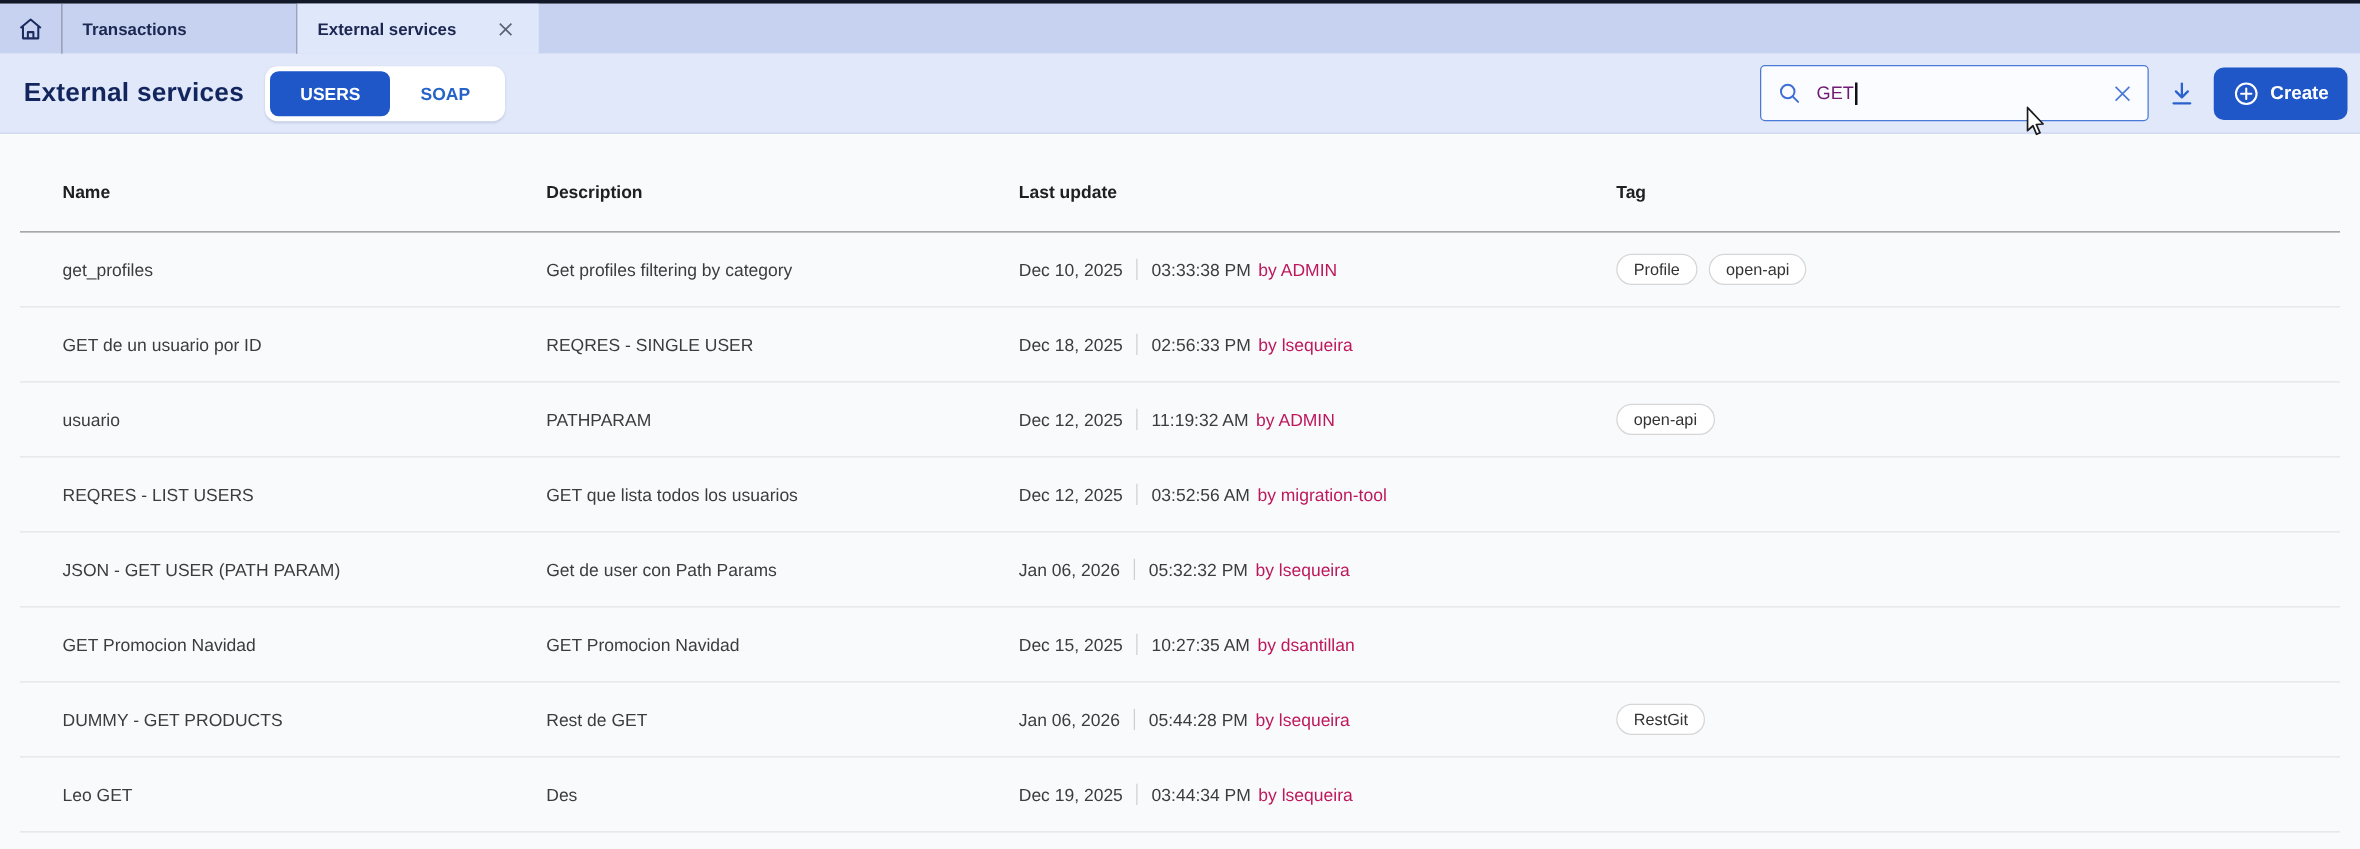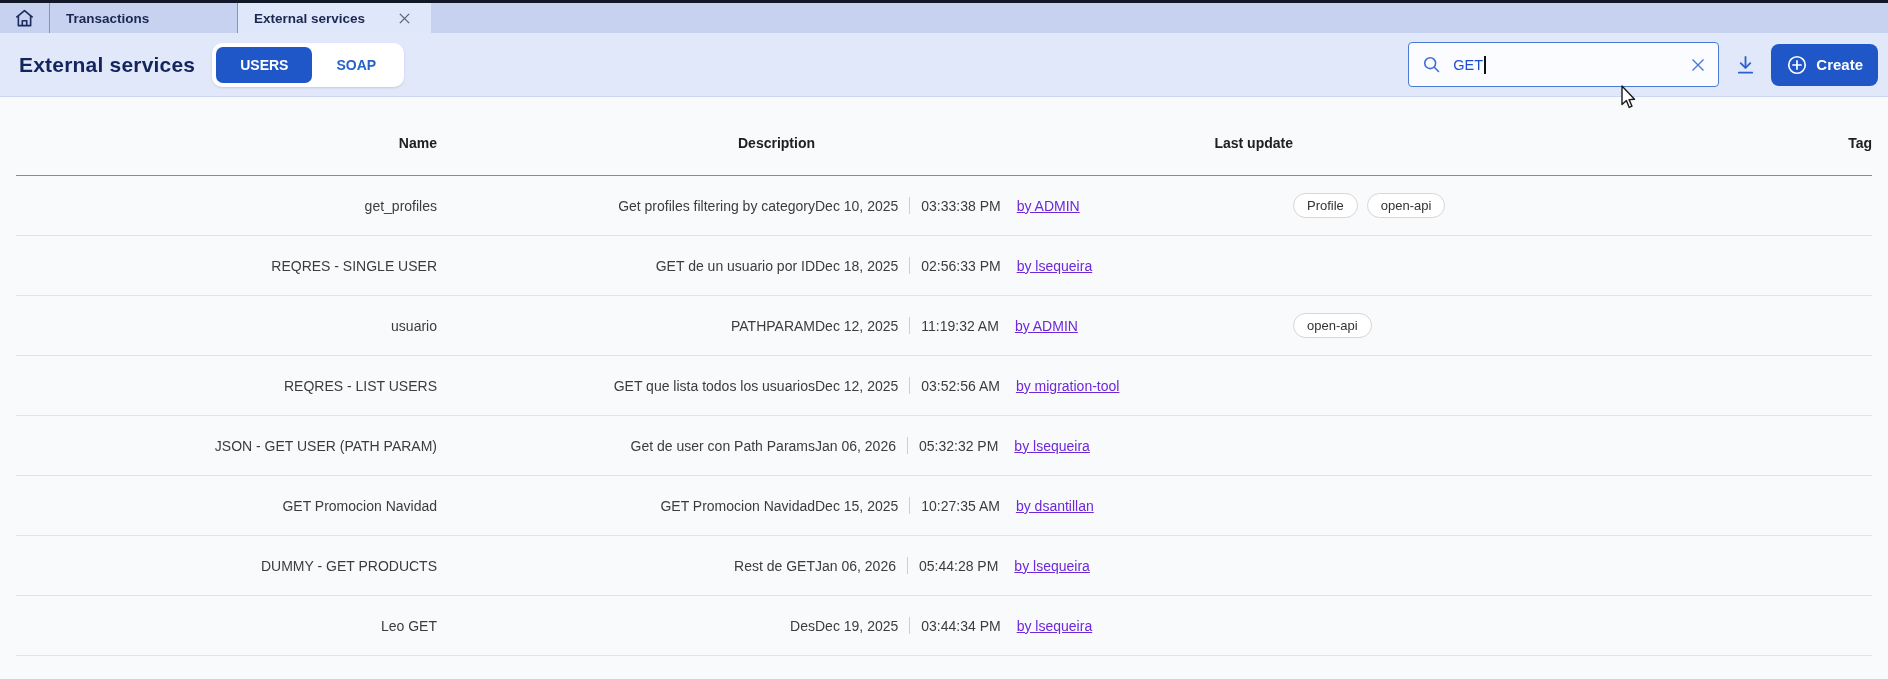--- a/index.html
+++ b/index.html
@@ -6,21 +6,21 @@
   html,body { width:1888px; height:679px; overflow:hidden; }
   body {
     font-family:"Liberation Sans", sans-serif;
     background:#f9fafc;
     position:relative;
     color:#3d3d3d;
   }
   
   .top-border { height:3px; background:#111827; width:100%; }
   .tab-bar {
-    height:30px; background:#c6d2f0; display:flex; align-items:stretch;
+    height:40px; background:#c6d2f0; display:flex; align-items:stretch;
   }
   .home-btn {
     width:49px; display:flex; align-items:center; justify-content:center; cursor:pointer;
   }
   .vdiv { width:1px; background:#8d93a6; }
   .tab {
     display:flex; align-items:center; padding:0 16px; min-width:187px;
     font-size:13.5px; font-weight:bold; color:#1c2752; cursor:pointer;
   }
   .tab.active {
@@ -41,46 +41,46 @@
     height:36px; padding:0 24px; display:flex; align-items:center; justify-content:center;
     font-size:14px; font-weight:bold; border-radius:7px; cursor:pointer;
   }
   .toggle-btn.selected { background:#1f57c8; color:#ffffff; }
   .toggle-btn.unselected { color:#2563c9; background:transparent; }
   .band-spacer { flex:1; }
   .search-box {
     width:311px; height:45px; background:#fbfcff; border:1.5px solid #4a7ad6;
     border-radius:4px; display:flex; align-items:center; padding:0 12px; cursor:text;
   }
-  .search-text { font-size:14.5px; color:#1d4ed8; margin-left:11px; }
+  .search-text { font-size:14.5px; color:#701a75; margin-left:11px; }
   .caret { display:inline-block; width:1.5px; height:18px; background:#111; vertical-align:middle; margin-left:1px; }
   .search-clear { margin-left:auto; display:flex; align-items:center; cursor:pointer; }
   .download-btn { margin:0 15px 0 16px; display:flex; align-items:center; cursor:pointer; }
   .create-btn {
     background:#1f57c8; color:#fff; height:42px; border-radius:8px; border:none;
     display:flex; align-items:center; gap:8px; padding:0 15px; font-size:15px;
     font-weight:bold; cursor:pointer; font-family:"Liberation Sans", sans-serif;
   }
   
-  .table-wrap { margin:0 16px;text-align:right; }
+  .table-wrap { margin:0 16px; }
   .grid-row {
     display:grid; grid-template-columns:387px 378px 478px 1fr;
     align-items:center; padding-left:34px;
   }
   .thead-row {
     height:79px; padding-top:14px;
     border-bottom:1px solid #8c8c8c;
     font-size:14px; font-weight:bold; color:#202020;
   }
   .body-row {
     height:60px; border-bottom:1px solid #e4e4e4; font-size:14px; color:#3c3c3c; cursor:pointer;
   }
   .lastupdate-cell { display:flex; align-items:center; }
   .dt-div { width:1px; height:17px; background:#cfcfcf; margin:0 11px; }
-  .updated-by { color:#6d28d9; margin-left:16px;text-decoration:underline; }
+  .updated-by { color:#be185d; margin-left:6px; }
   .tags-cell { display:flex; align-items:center; gap:9px; }
   .tag-pill {
     border:1px solid #d6d6d6; background:#ffffff; border-radius:15px;
     padding:5px 13px; font-size:13px; color:#333; line-height:1;
   }
   
   .mouse-cursor { position:absolute; left:1621px; top:84px; pointer-events:none; }
   svg { display:block; }
 </style>
 </head>
@@ -175,22 +175,22 @@
       <span>03:33:38 PM</span>
       <span class="updated-by">by ADMIN</span>
     </div>
     <div class="tags-cell">
           <span class="tag-pill">Profile</span>
           <span class="tag-pill">open-api</span>
         </div>
   </div>
 
   <div class="grid-row body-row">
+    <div>GET de un usuario por ID</div>
     <div>REQRES - SINGLE USER</div>
-    <div>GET de un usuario por ID</div>
     <div class="lastupdate-cell">
       <span>Dec 18, 2025</span>
       <span class="dt-div"></span>
       <span>02:56:33 PM</span>
       <span class="updated-by">by lsequeira</span>
     </div>
     <div class="tags-cell"></div>
   </div>
 
   <div class="grid-row body-row">
@@ -244,20 +244,23 @@
 
   <div class="grid-row body-row">
     <div>DUMMY - GET PRODUCTS</div>
     <div>Rest de GET</div>
     <div class="lastupdate-cell">
       <span>Jan 06, 2026</span>
       <span class="dt-div"></span>
       <span>05:44:28 PM</span>
       <span class="updated-by">by lsequeira</span>
     </div>
+    <div class="tags-cell">
+          <span class="tag-pill">RestGit</span>
+        </div>
   </div>
 
   <div class="grid-row body-row">
     <div>Leo GET</div>
     <div>Des</div>
     <div class="lastupdate-cell">
       <span>Dec 19, 2025</span>
       <span class="dt-div"></span>
       <span>03:44:34 PM</span>
       <span class="updated-by">by lsequeira</span>

